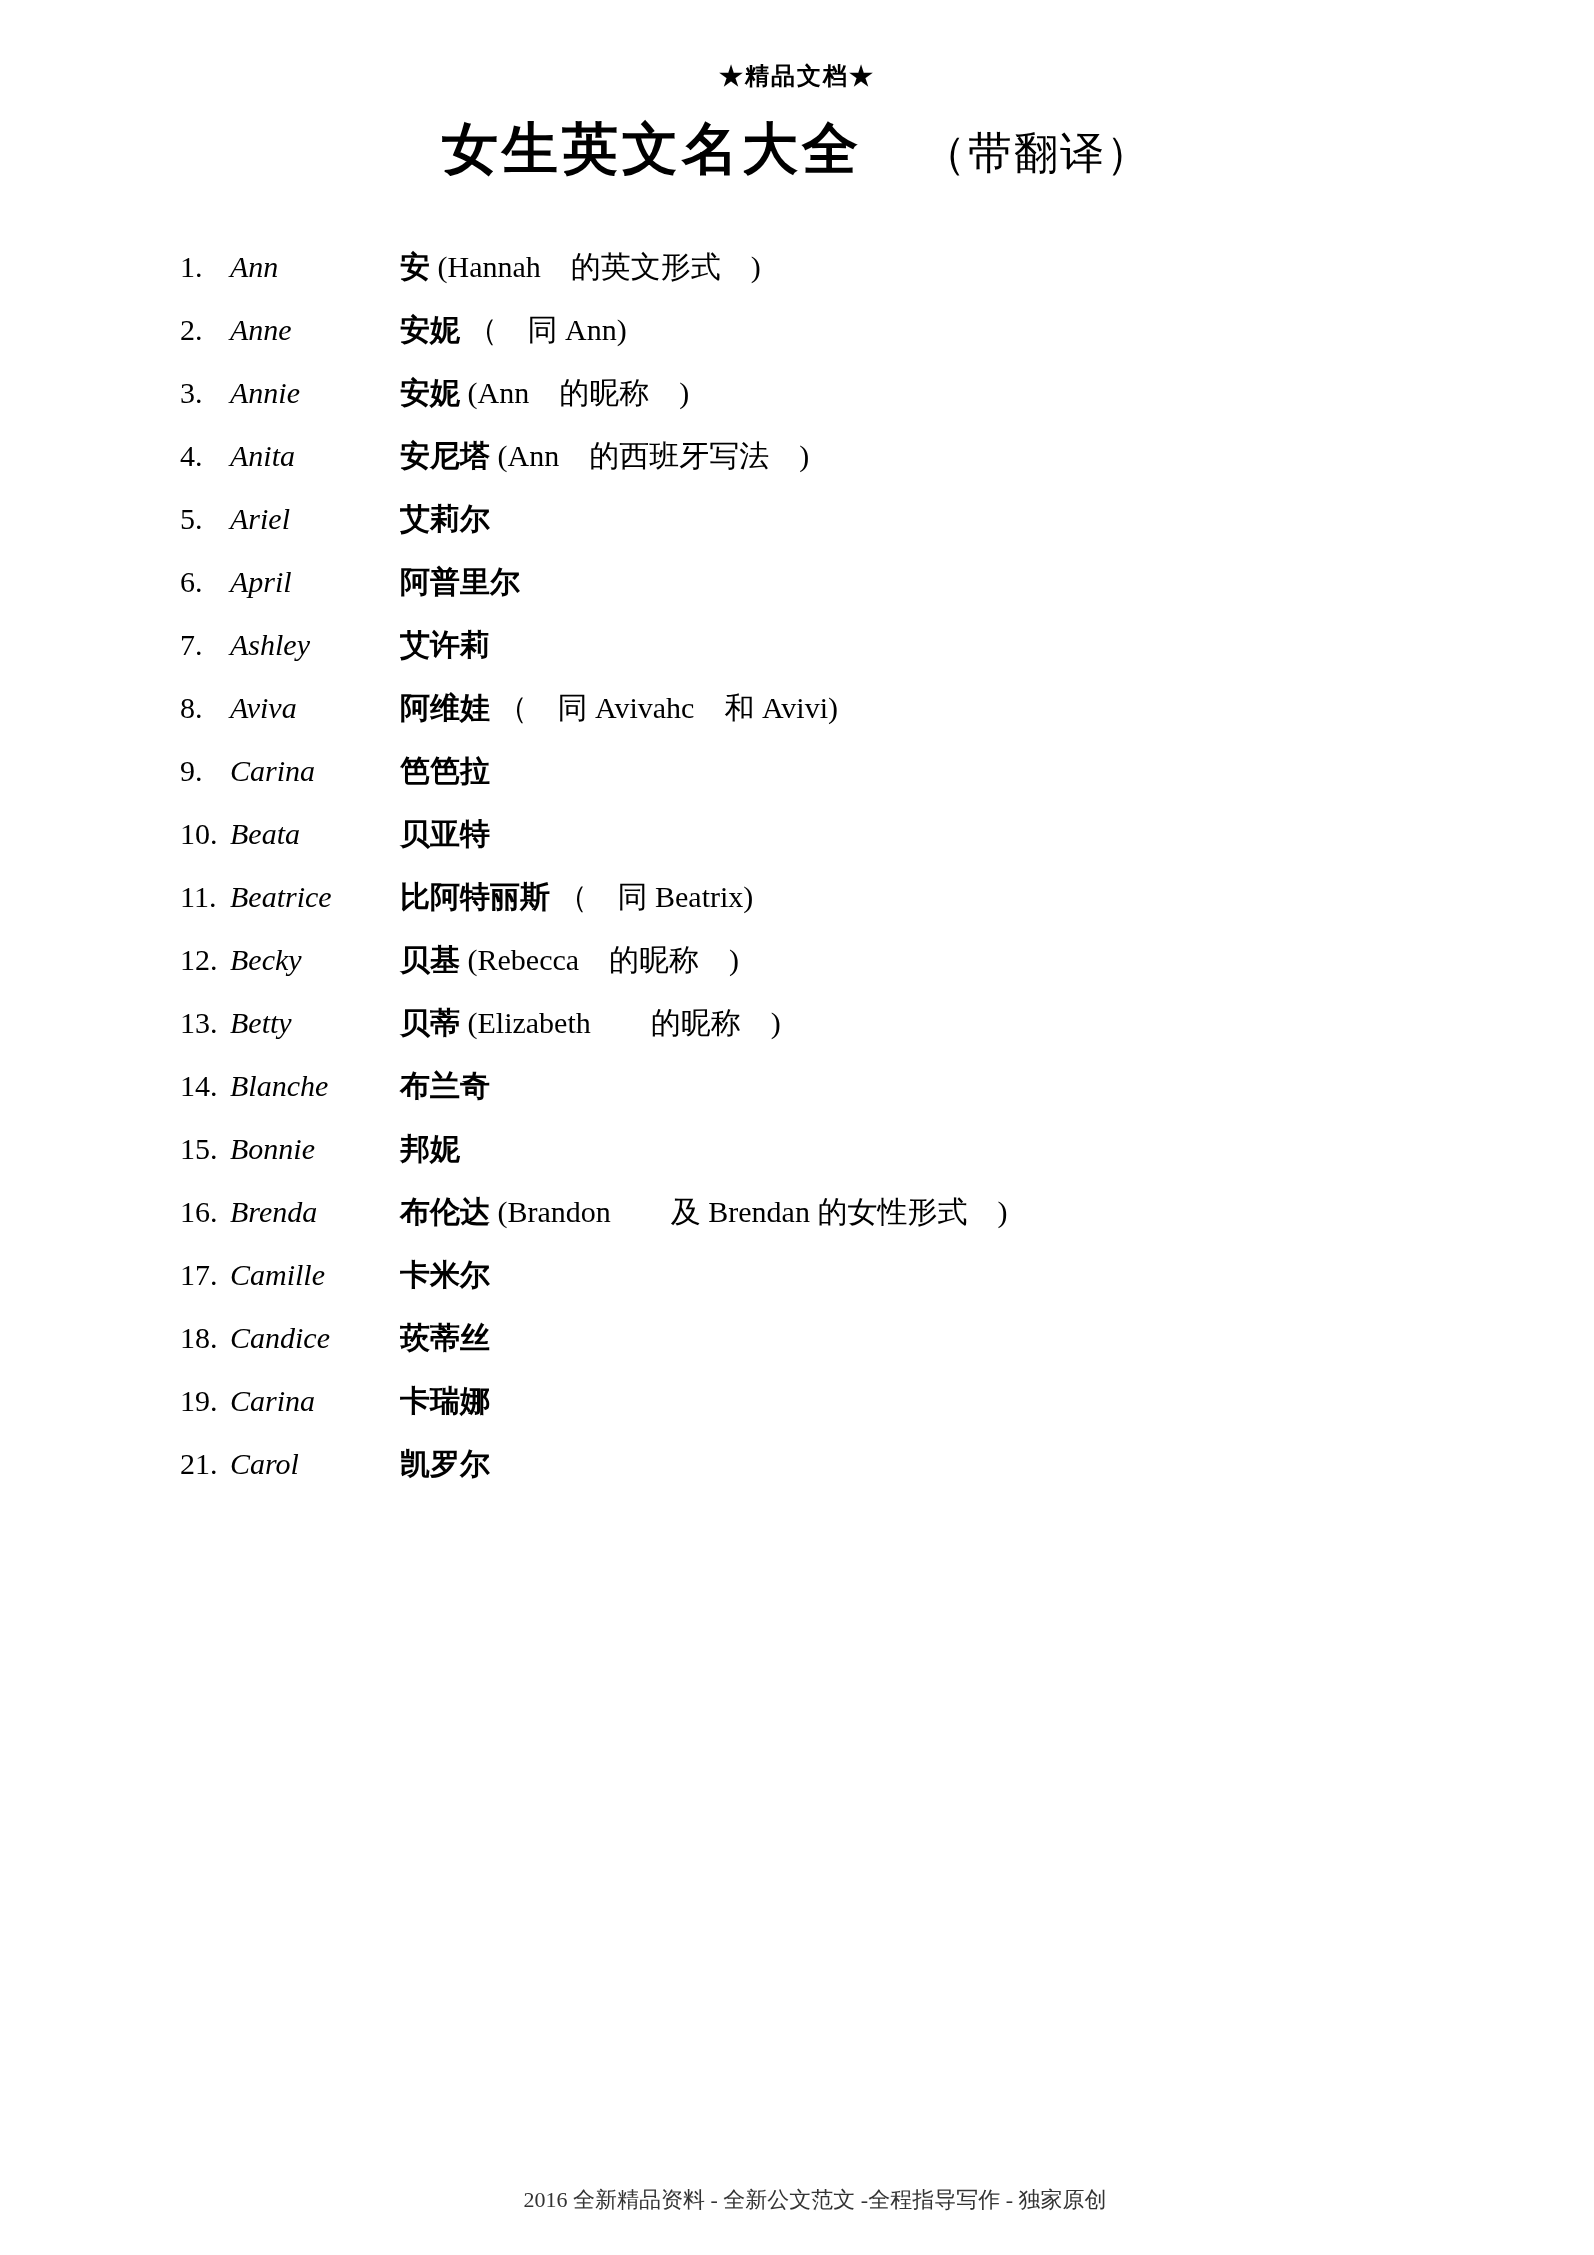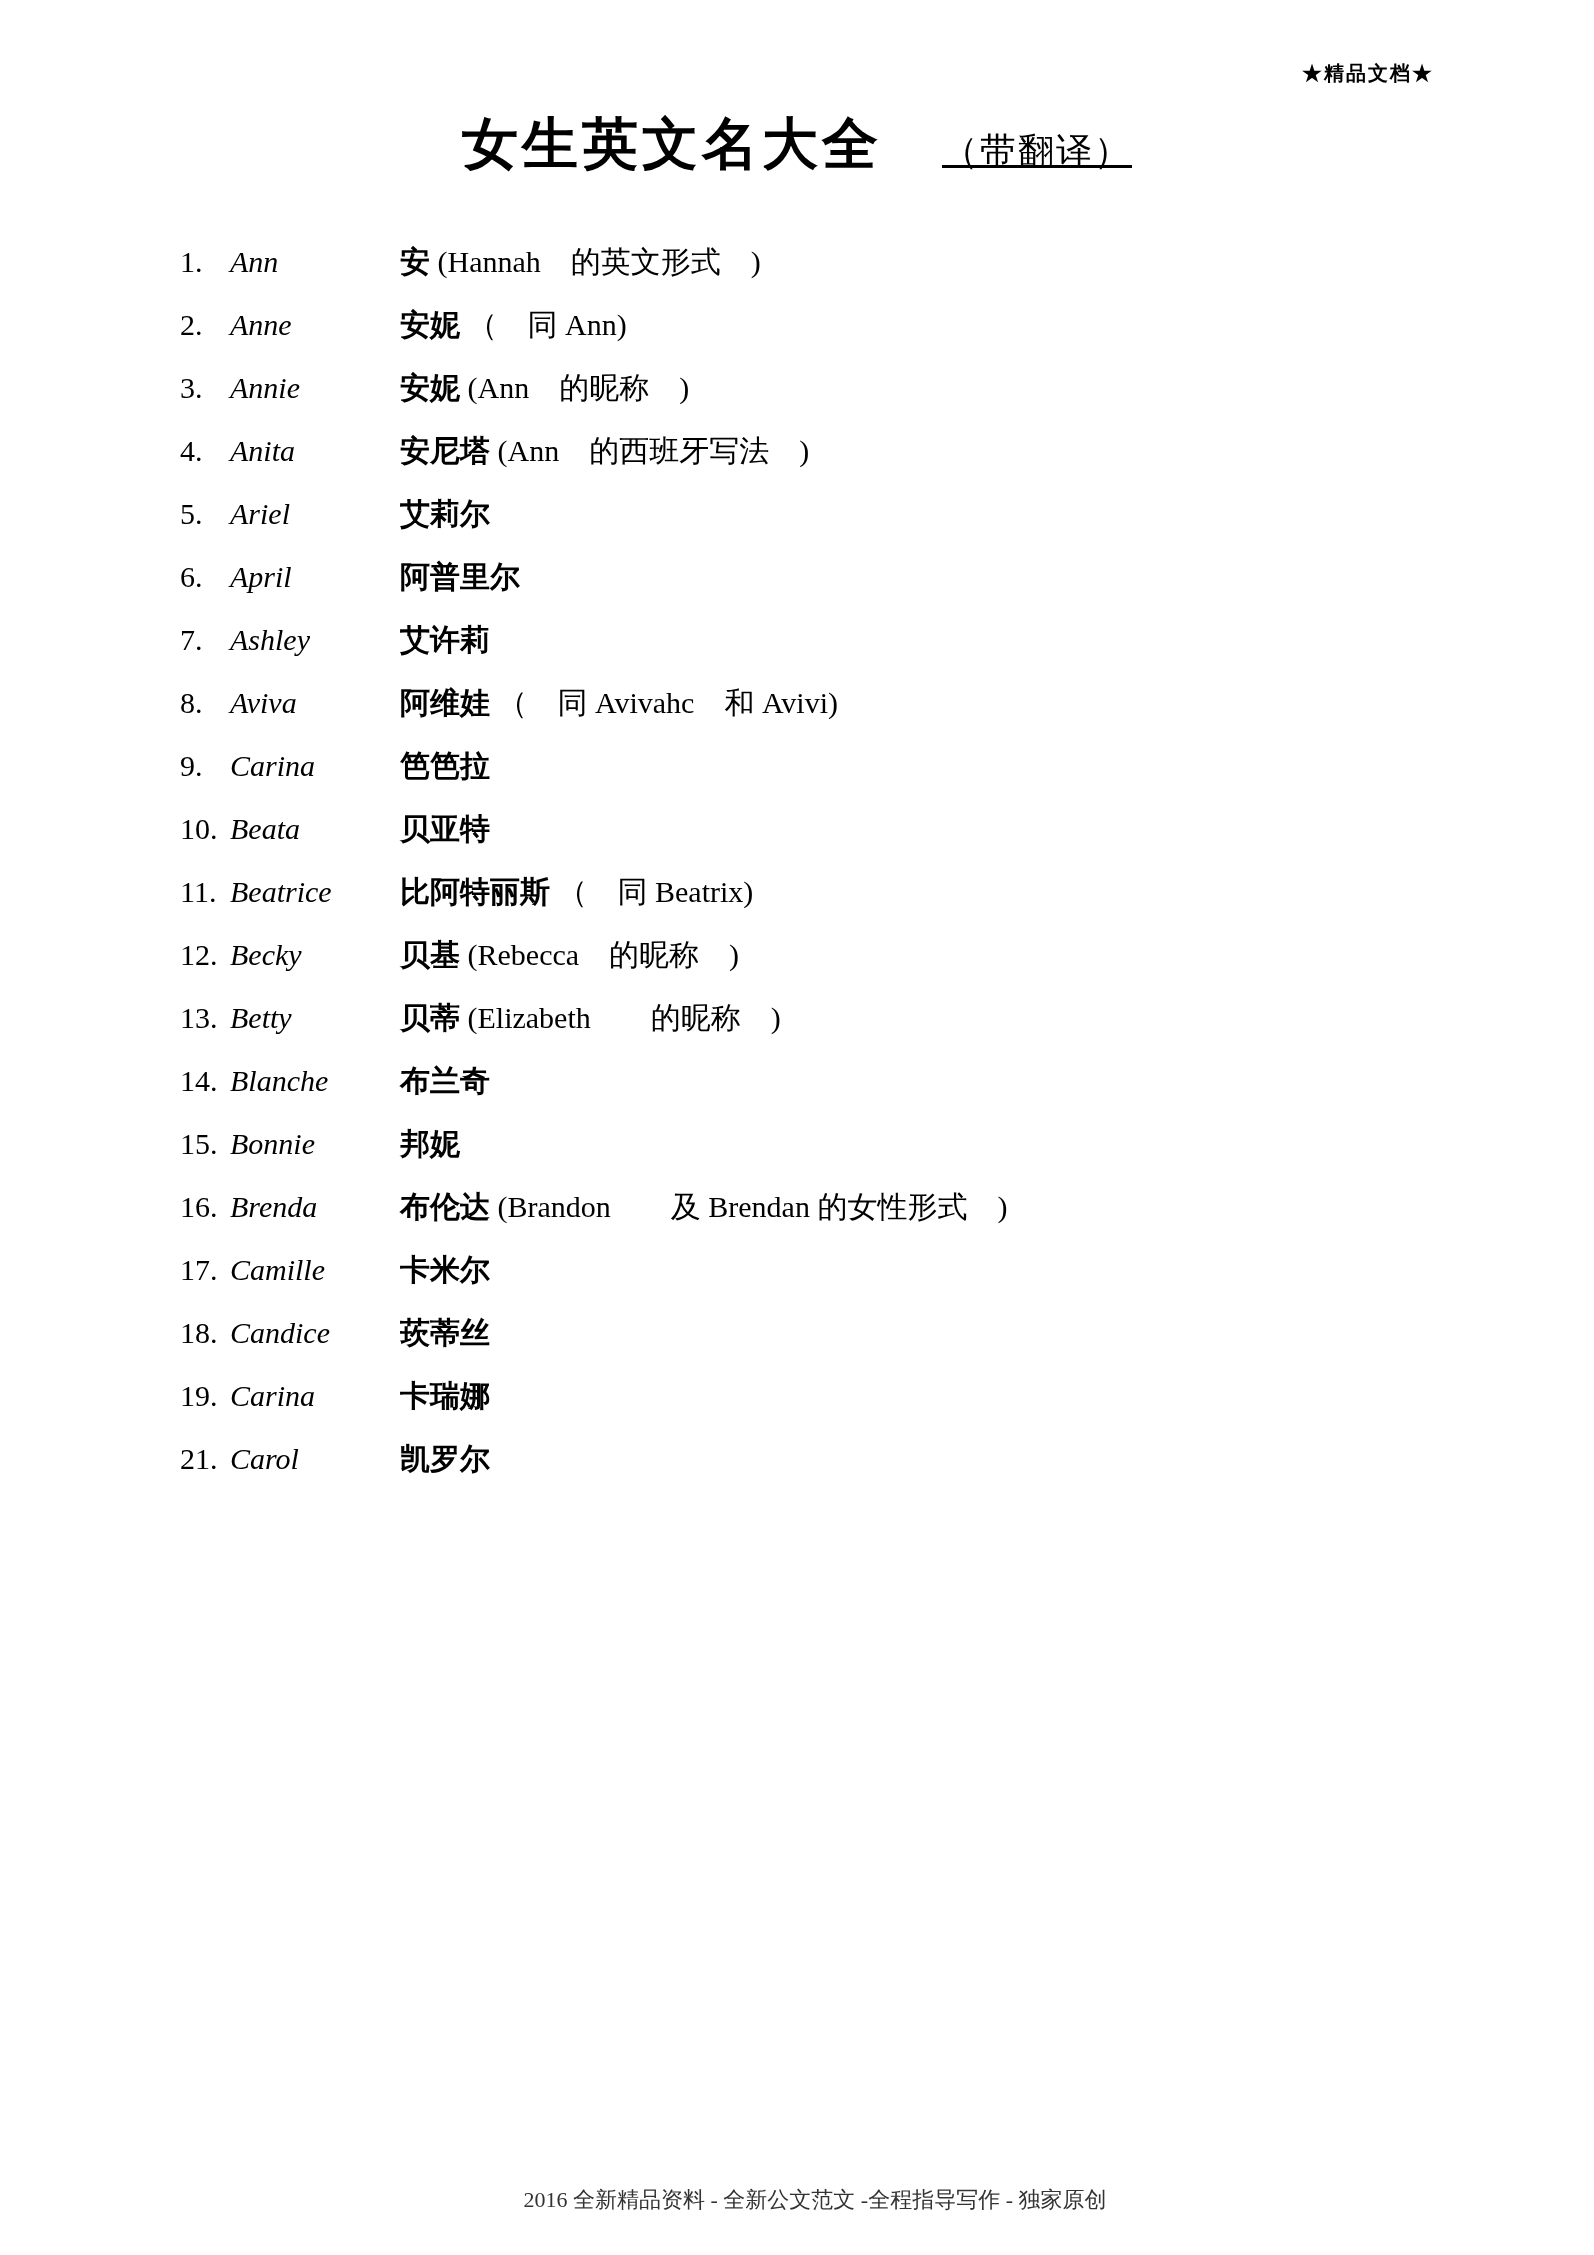--- a/index.html
+++ b/index.html
@@ -12,40 +12,39 @@
       background: #ffffff;
       font-family: "SimSun", "宋体", serif;
       color: #000000;
       width: 1594px;
       min-height: 2255px;
       padding: 60px 160px;
       position: relative;
     }
 
     .watermark {
-      text-align: right;
-      font-size: 20px;
+      text-align: center;
+      font-size: 24px;
       font-weight: bold;
       margin-bottom: 20px;
       letter-spacing: 2px;
     }
 
     .main-title {
       text-align: center;
       font-size: 56px;
       font-weight: bold;
       margin-bottom: 50px;
       letter-spacing: 4px;
     }
 
     .main-title .subtitle {
-      font-size: 36px;
+      font-size: 44px;
       font-weight: normal;
       letter-spacing: 2px;
-      text-decoration: underline;
     }
 
     .name-list {
       list-style: none;
       padding: 0;
     }
 
     .name-list li {
       font-size: 30px;
       line-height: 1.9;

